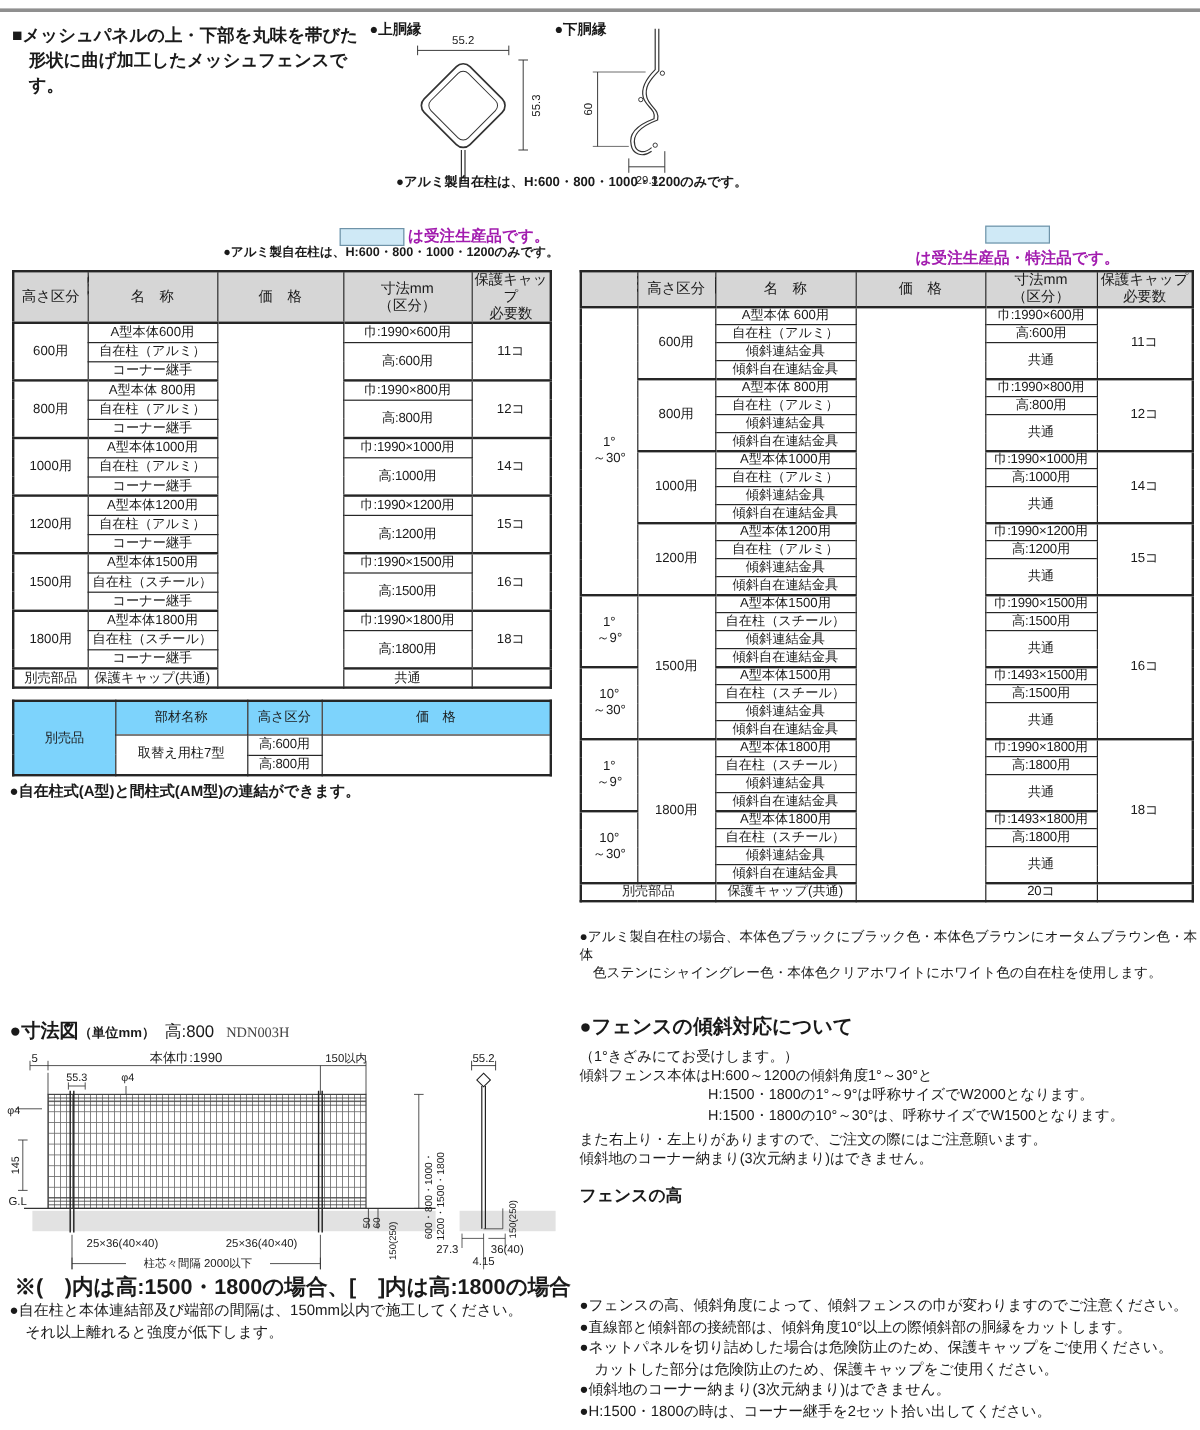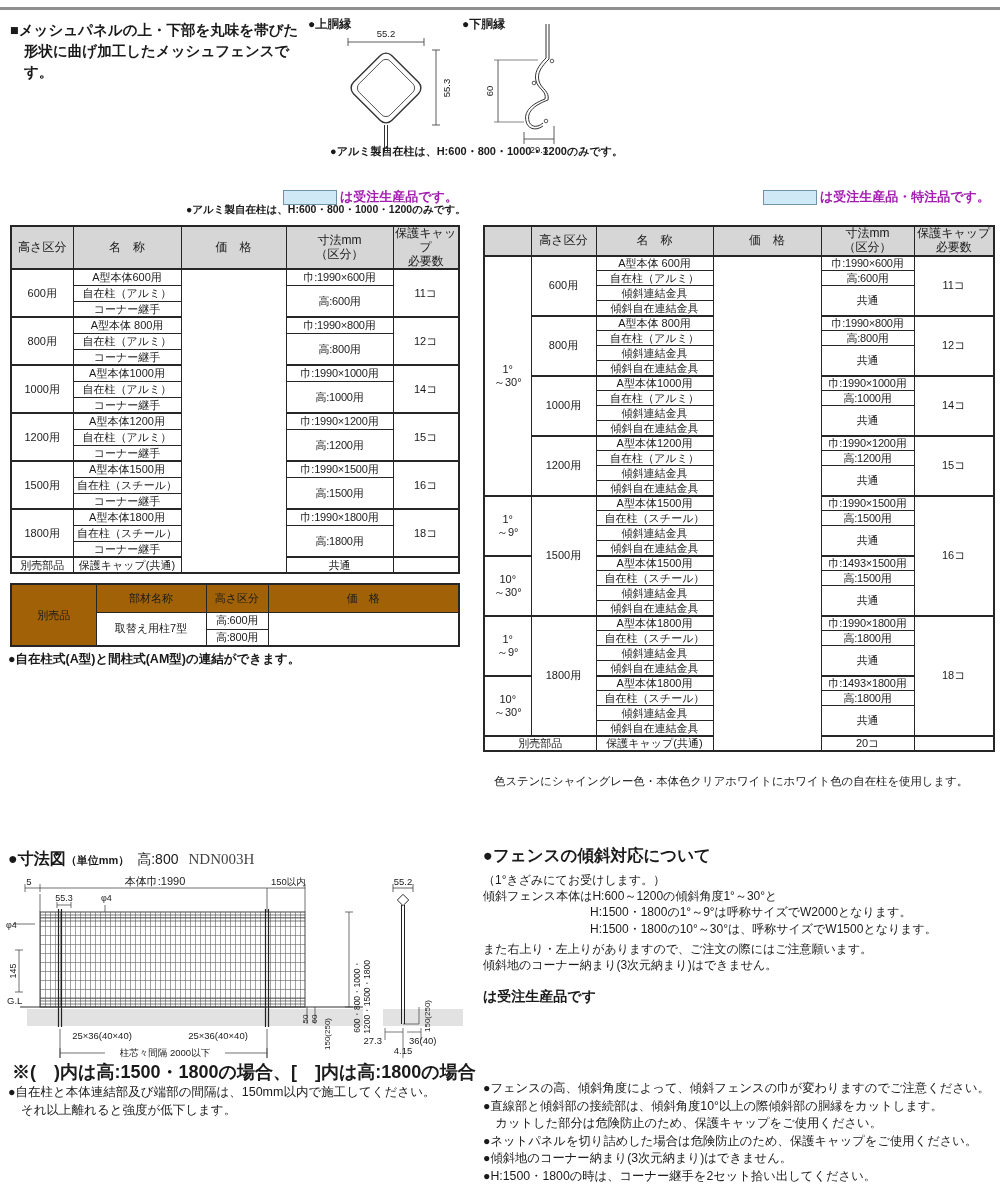--- a/index.html
+++ b/index.html
@@ -21,28 +21,28 @@
 tr.hd { height:44px; }
 tr.hd td { background:#d6d6d6; font-size:12px; border-bottom:2px solid #262626; }
 tr.gt td { border-top:2px solid #262626; }
 .pre { white-space:pre-line; }
 td.small { font-size:10px; }
 .left-tbl tr { height:16px; }
 .right-tbl tr { height:15px; }
 td.hc { font-size:11.5px; }
 td.dc { font-size:10px; letter-spacing:-0.2px; }
 td.ac { font-size:11px; text-align:left; padding-left:3px; line-height:1.35; }
-td.g { background:#a16207; }
+td.g { background:#7dd3fc; }
 .sub-tbl tr { height:17px; }
 .sub-tbl tr.shd { height:28px; }
 .plain-note { position:absolute; font-size:12px; }
 .fig-head { position:absolute; font-size:16px; font-weight:bold; }
 .fig-head .u { font-size:11px; }
 .fig-head .hr { font-size:14px; font-weight:normal; margin-left:8px; }
-.fig-head .cd { font-size:15px; font-weight:normal; margin-left:10px; color:#444; font-family:"Liberation Serif", serif;text-align:right; }
+.fig-head .cd { font-size:12px; font-weight:normal; margin-left:10px; color:#444; font-family:"Liberation Serif", serif;text-align:right; }
 .slope-head { position:absolute; font-size:16.5px; font-weight:bold; }
 .slope-text { position:absolute; font-size:12px; line-height:16.2px; width:517px; }
 .slope-text .ind { padding-left:107px; }
 .tag { color:#1b9fd8; background:#d9eef8; }
 .order-title { position:absolute; font-size:14px; font-weight:bold; }
 table.order-tbl td { font-size:12px; line-height:1.3; }
 table.order-tbl td.ol { font-size:11.5px; }
 .notes { position:absolute; font-size:12.3px; line-height:17.6px; width:517px; }
 .footnote { position:absolute; font-size:12.5px; line-height:1.4; }
 svg text { font-family:"Liberation Sans", sans-serif; fill:#1a1a1a; }
@@ -314,21 +314,21 @@
     <text x="404" y="172" font-size="9.5" text-anchor="start">36(40)</text>
   </svg>
 
   <div class="plain-note" style="left:12px; top:1060px; font-size:18px; font-weight:bold;">※(　)内は高:1500・1800の場合、[　]内は高:1800の場合</div>
 
   <div class="footnote" style="left:8px; top:1084px;">
     <div>●自在柱と本体連結部及び端部の間隔は、150mm以内で施工してください。</div>
     <div style="padding-left:13px;">それ以上離れると強度が低下します。</div>
   </div>
 
-  <div class="legend" style="left:763px; top:188px;">
+  <div class="legend" style="left:763px; top:188px;flex-direction:column;">
     <span class="lbox"></span>
     <span class="ltext">は受注生産品・特注品です。</span>
   </div>
   <div class="sec-title" style="left:483px; top:194px;">アルミ製自在柱の場合</div>
 
   <table class="tbl right-tbl" style="left:483px; top:225px; width:510px;">
     <colgroup>
         <col style="width:47px">
         <col style="width:65px">
         <col style="width:117px">
@@ -502,38 +502,39 @@
     <tr class="gt">
       <td class="hc" colspan="2">別売部品</td>
       <td class="nc">保護キャップ(共通)</td>
       <td class="dc">20コ</td>
       <td></td>
     </tr>
   </tbody>
     </table>
 
   <div class="plain-note" style="left:483px; top:774px; width:517px; font-size:11.4px; line-height:15px;">
+    <div>●アルミ製自在柱の場合、本体色ブラックにブラック色・本体色ブラウンにオータムブラウン色・本体</div>
     <div style="padding-left:11px;">色ステンにシャイングレー色・本体色クリアホワイトにホワイト色の自在柱を使用します。</div>
   </div>
 
   <div class="slope-head" style="left:483px; top:845px;">●フェンスの傾斜対応について</div>
 
   <div class="slope-text" style="left:483px; top:872px;">
     <div>（1°きざみにてお受けします。）</div>
     <div>傾斜フェンス本体はH:600～1200の傾斜角度1°～30°と</div>
     <div class="ind">H:1500・1800の1°～9°は呼称サイズでW2000となります。</div>
     <div class="ind">H:1500・1800の10°～30°は、呼称サイズでW1500となります。</div>
     <div style="margin-top:4px;">また右上り・左上りがありますので、ご注文の際にはご注意願います。</div>
     <div>傾斜地のコーナー納まり(3次元納まり)はできません。</div>
   </div>
 
-  <div class="order-title" style="left:483px; top:988px;">は受注生産品です</div>
+  <div class="order-title" style="left:483px; top:988px;">フェンスの高</div>
 
 
   <div class="notes" style="left:483px; top:1080px;">
     <div>●フェンスの高、傾斜角度によって、傾斜フェンスの巾が変わりますのでご注意ください。</div>
     <div>●直線部と傾斜部の接続部は、傾斜角度10°以上の際傾斜部の胴縁をカットします。</div>
+    <div>●ネットパネルを切り詰めした場合は危険防止のため、保護キャップをご使用ください。</div>
     <div>　カットした部分は危険防止のため、保護キャップをご使用ください。</div>
-    <div>●ネットパネルを切り詰めした場合は危険防止のため、保護キャップをご使用ください。</div>
     <div>●傾斜地のコーナー納まり(3次元納まり)はできません。</div>
     <div>●H:1500・1800の時は、コーナー継手を2セット拾い出してください。</div>
   </div>
 </div>
 
 </body></html>

